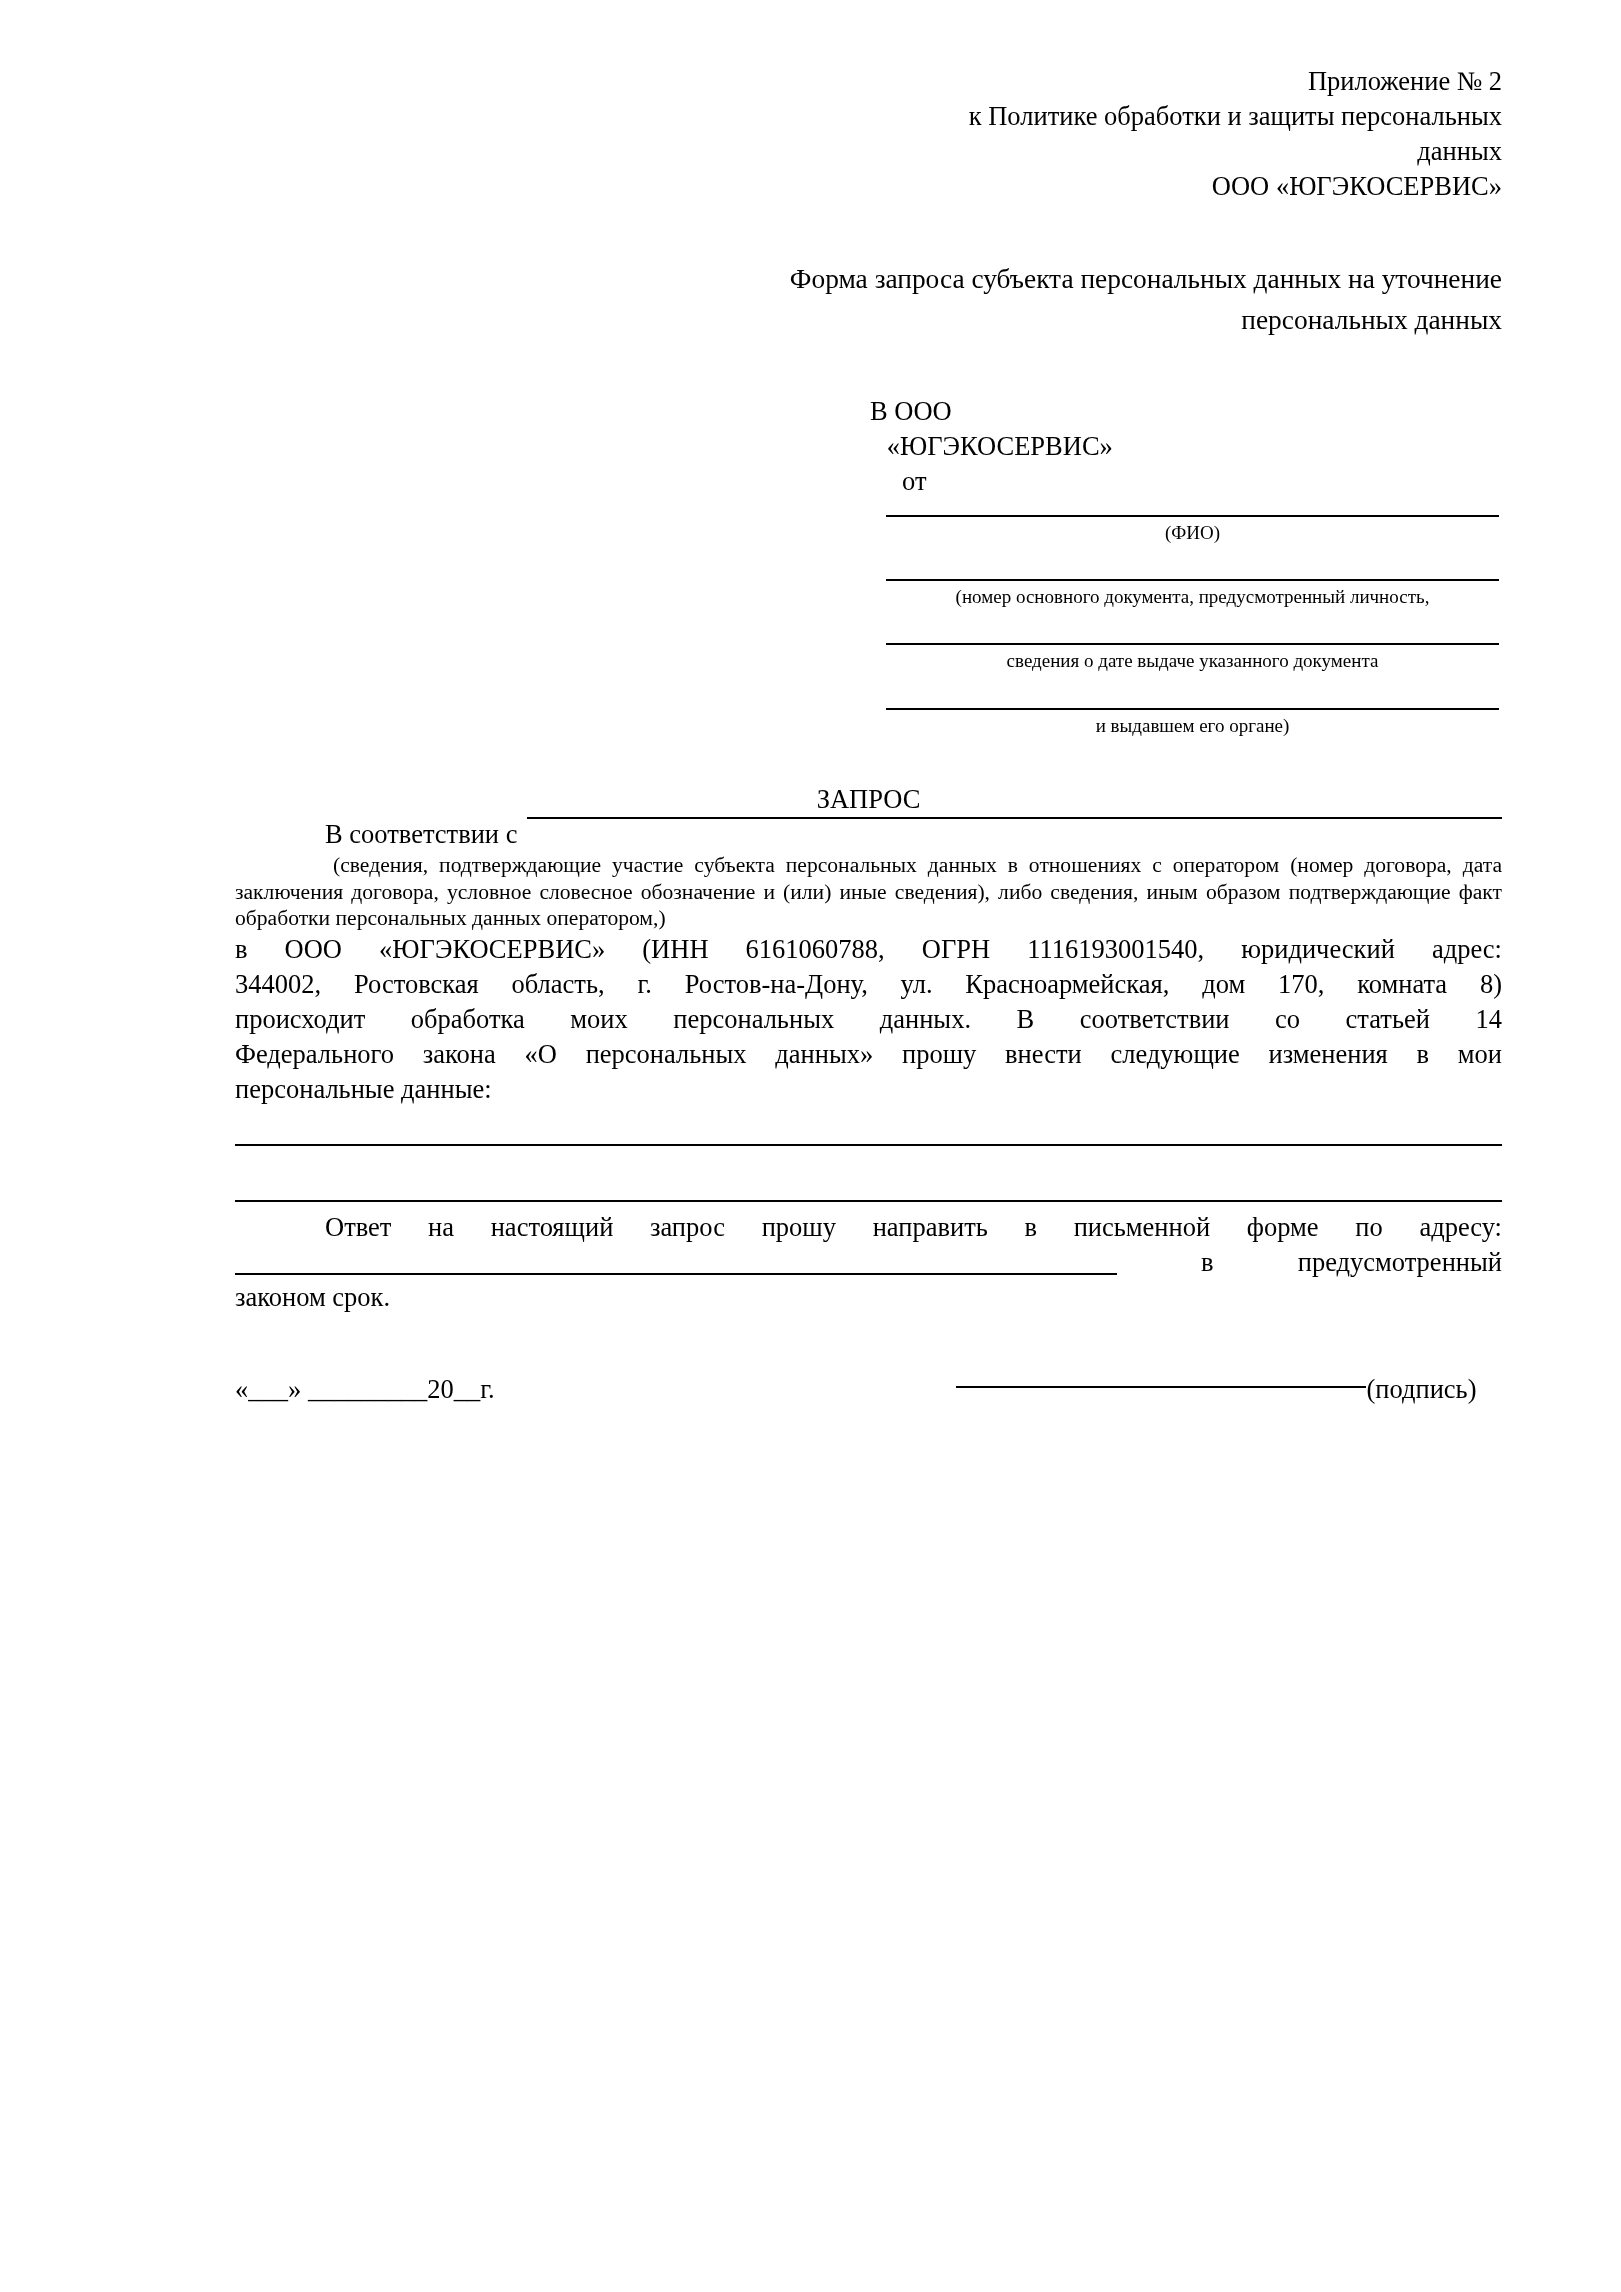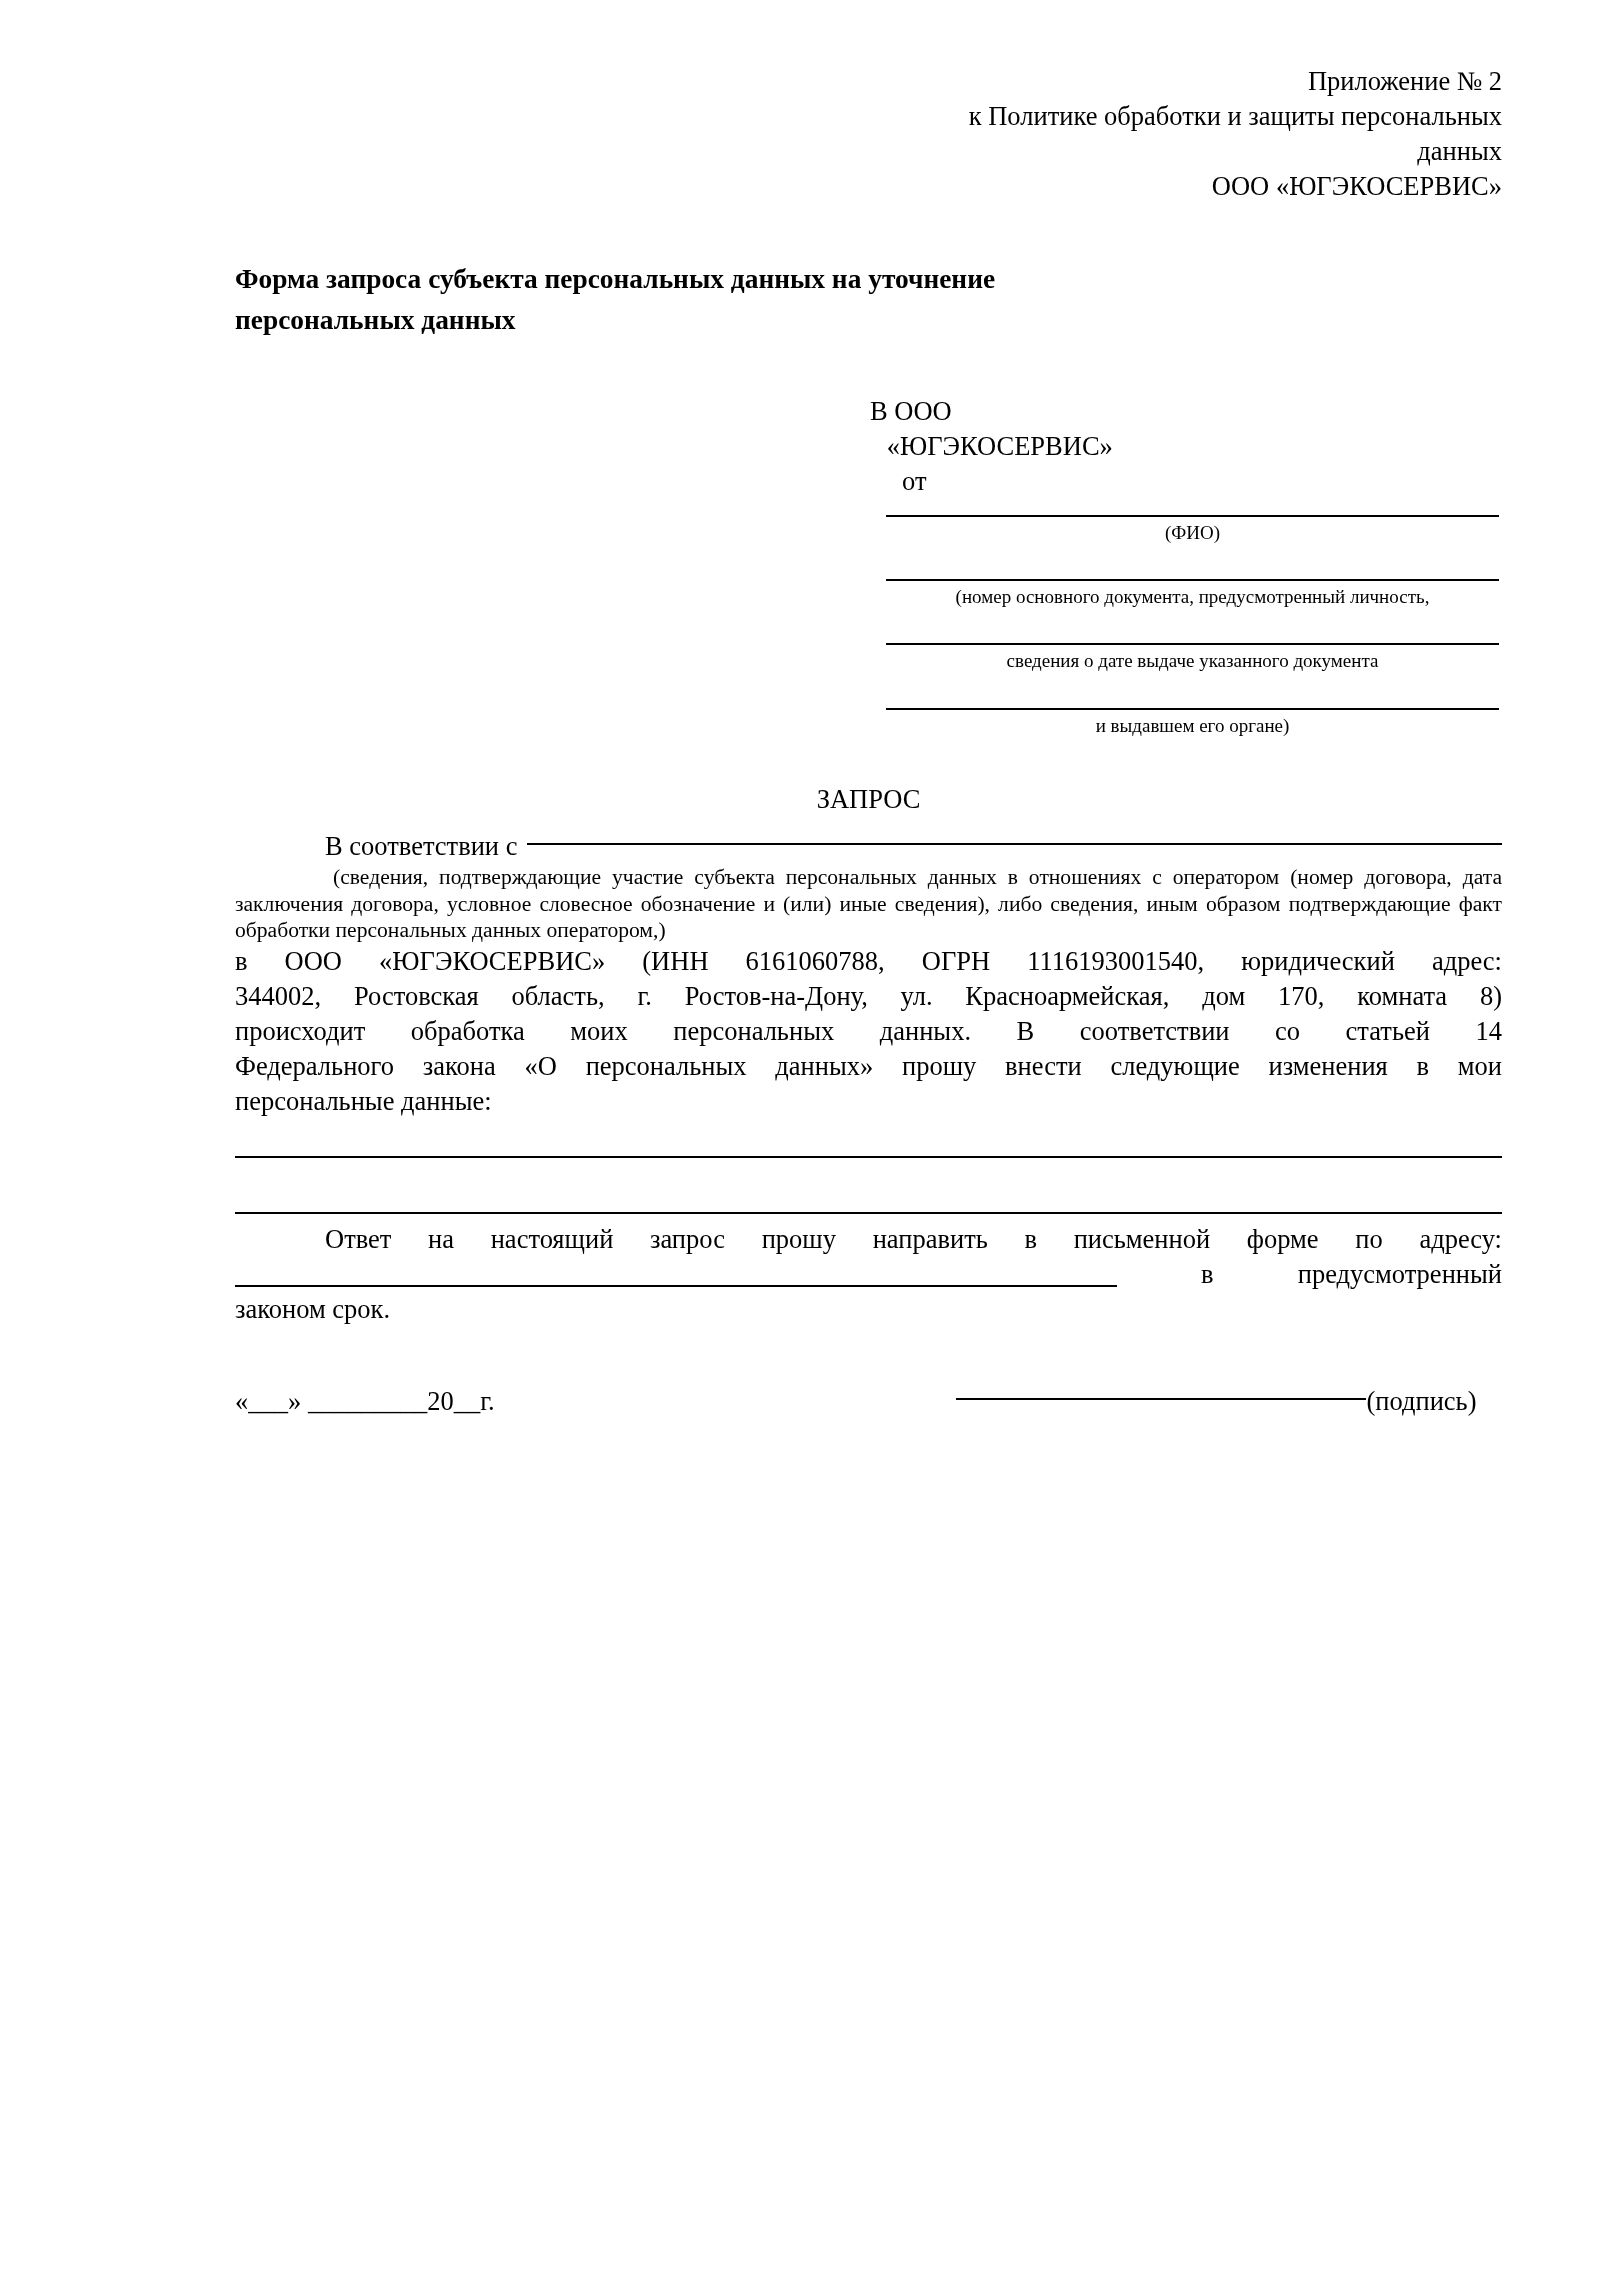--- a/index.html
+++ b/index.html
@@ -17,40 +17,40 @@
   }
   .content {
     position: absolute;
     left: 235px;
     top: 0;
     width: 1267px;
   }
   .appendix { margin-top: 64px; margin-left: 696px; text-align: right; }
   .doc-title {
     margin-top: 55px;
-    text-align: left;
-    font-weight: 700;
+    text-align: right;
+    font-weight: 400;
     font-size: 27.4px;
     line-height: 41px;
   }
   .addressee { margin-top: 53px; margin-left: 635px; }
   .addr-org  { margin-left: 16.7px; }
   .addr-from { margin-left: 32px; }
   .afields { margin-left: 651px; width: 613px; }
   .afield { margin-top: 33px; }
   .afield:first-child { margin-top: 15.7px; }
   .rule { height: 0; border-bottom: 2.9px solid #000; }
   .acaption {
     text-align: center;
     font-size: 19px;
     line-height: 26.5px;
     margin-top: 2.9px;
   }
   .zapros { margin-top: 43px; text-align: center; }
-  .sootv { margin-top: 12px; display: flex; align-items: center; }
+  .sootv { margin-top: 0; display: flex; align-items: flex-start; }
   .sootv .intro { margin-left: 90px; white-space: nowrap; }
   .sootv .uline { flex: 1 1 auto; border-bottom: 2.9px solid #000; margin-left: 9.8px; margin-bottom: 4.9px; }
   .fine-print { font-size: 21.6px; line-height: 26.5px; }
   .jlines > div { text-align: justify; text-align-last: justify; }
   .jlines > div:last-child { text-align: left; text-align-last: left; }
   .fine-print > div:first-child { text-indent: 98px; }
   .blankA { margin-top: 37px; }
   .blankB { margin-top: 54px; }
   .otvet {
     margin-top: 7.8px;

